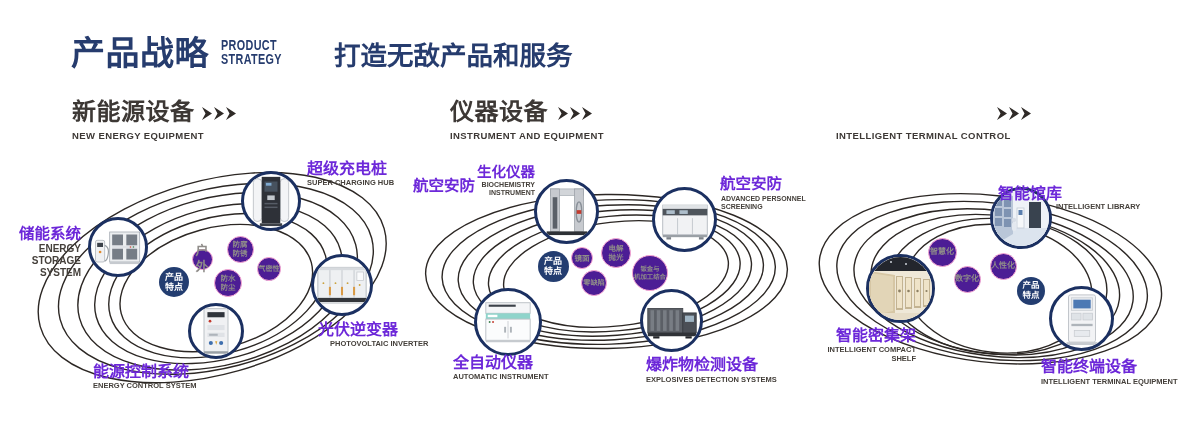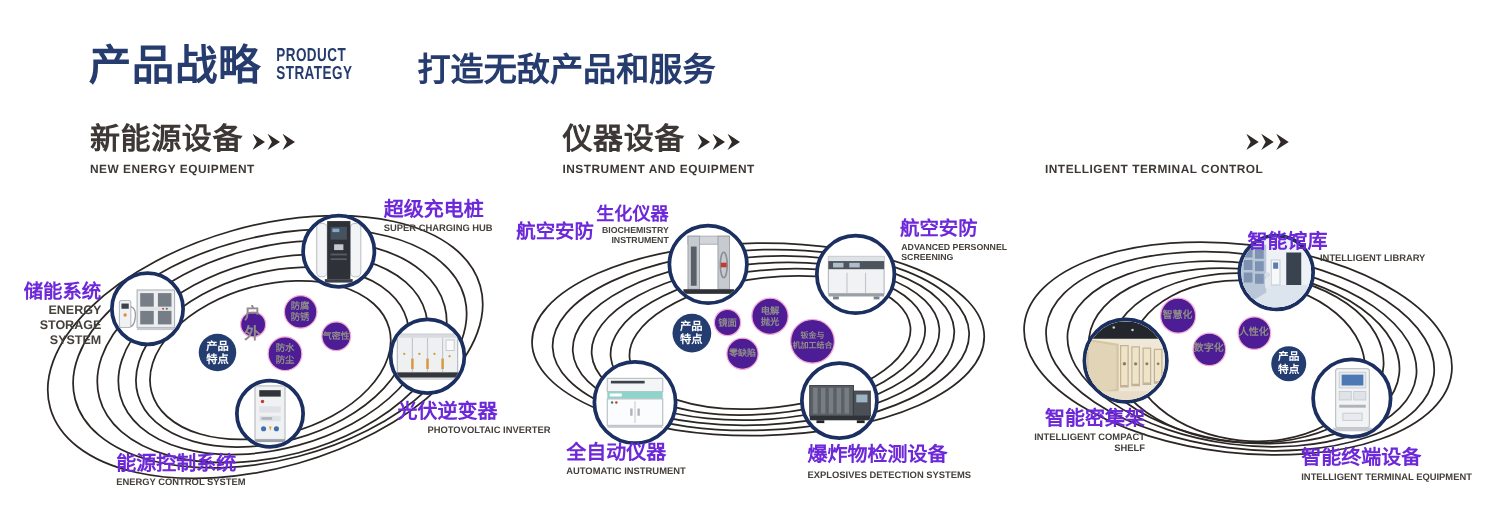--- a/index.html
+++ b/index.html
@@ -177,21 +177,21 @@
   <div class="abs bubble" style="left:214px;top:269px;width:28px;height:28px;font-size:7.5px;">防水
 防尘</div>
   <div class="abs bubble" style="left:257px;top:257px;width:24px;height:24px;font-size:7.2px;">气密性</div>
 
   <div class="abs lbl-cn ra" style="left:8px;top:226px;width:73px;font-size:15.5px;">储能系统</div>
   <div class="abs lbl-en ra" style="left:0px;top:243px;width:81px;font-size:10px;">ENERGY STORAGE
 SYSTEM</div>
   <div class="abs lbl-cn" style="left:307px;top:161px;font-size:16px;">超级充电桩</div>
   <div class="abs lbl-en" style="left:307px;top:179px;font-size:7.5px;">SUPER CHARGING HUB</div>
   <div class="abs lbl-cn" style="left:318px;top:322px;font-size:16px;">光伏逆变器</div>
-  <div class="abs lbl-en" style="left:318px;top:340px;font-size:7.5px;padding-left:24px;">PHOTOVOLTAIC INVERTER</div>
+  <div class="abs lbl-en" style="left:306px;top:340px;font-size:7.5px;padding-left:24px;">PHOTOVOLTAIC INVERTER</div>
   <div class="abs lbl-cn" style="left:93px;top:364px;font-size:16px;">能源控制系统</div>
   <div class="abs lbl-en" style="left:93px;top:382px;font-size:7.5px;">ENERGY CONTROL SYSTEM</div>
 
   <div class="abs node" style="left:534px;top:179px;width:65px;height:65px;">
     <svg width="48" height="52" viewBox="0 0 52 56">
       <rect x="8" y="3" width="36" height="7" fill="#d2d5d9" stroke="#a7adb4" stroke-width="0.8"></rect>
       <rect x="9.5" y="4.5" width="6" height="3" fill="#c23b2e"></rect>
       <rect x="8" y="3" width="10" height="46" fill="#c7cacf" stroke="#9aa0a6" stroke-width="0.8"></rect>
       <rect x="34" y="3" width="10" height="46" fill="#c7cacf" stroke="#9aa0a6" stroke-width="0.8"></rect>
       <rect x="10.5" y="12" width="5" height="34" fill="#5a6068"></rect>

